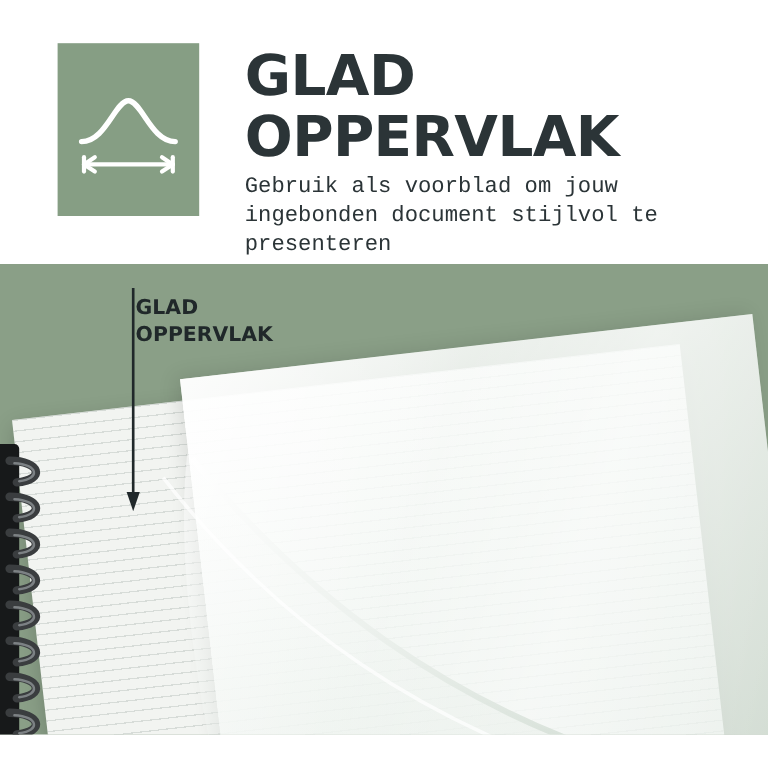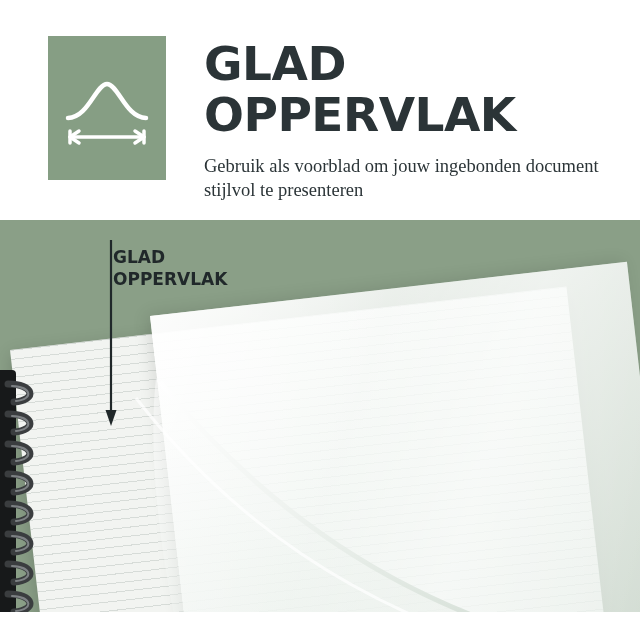--- a/index.html
+++ b/index.html
@@ -51,22 +51,22 @@
   .title-line {
     font-family: "DejaVu Sans", sans-serif;
     font-weight: bold;
     font-size: 47px;
     line-height: 51px;
     letter-spacing: -0.5px;
     color: #2b3437;
     white-space: nowrap;
   }
   .subtitle {
-    margin-top: 14px;
-    font-family: Liberation Serif, serif;
+    margin-top: 4px;
+    font-family: Liberation Mono, monospace;
     font-size: 18.5px;
     line-height: 24px;
     color: #2b3437;
     max-width: 420px;
   }
 
   
   .photo {
     position: absolute;
     left: 0;

